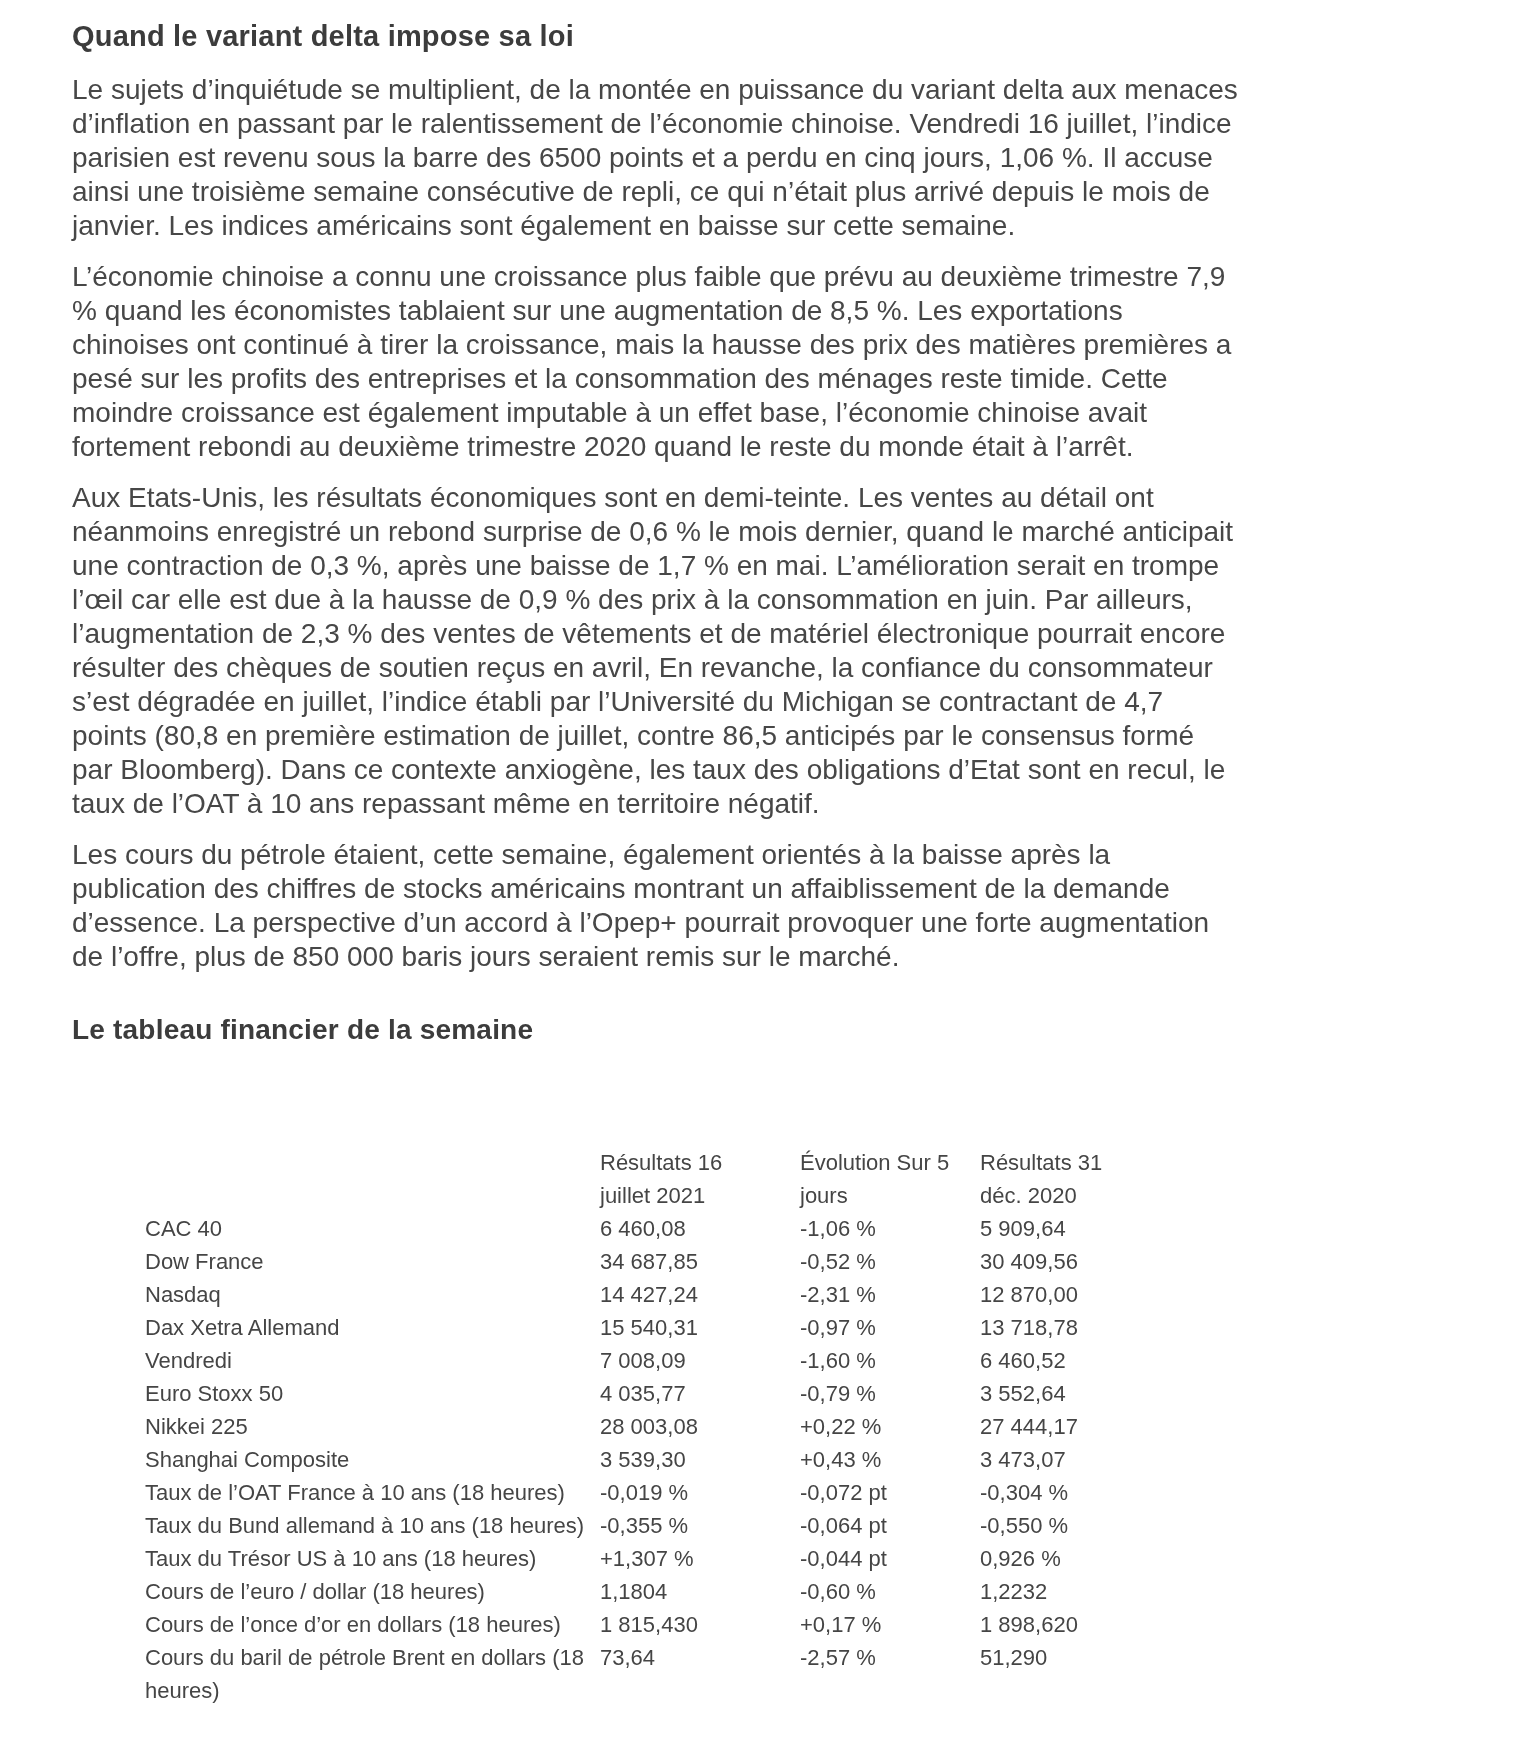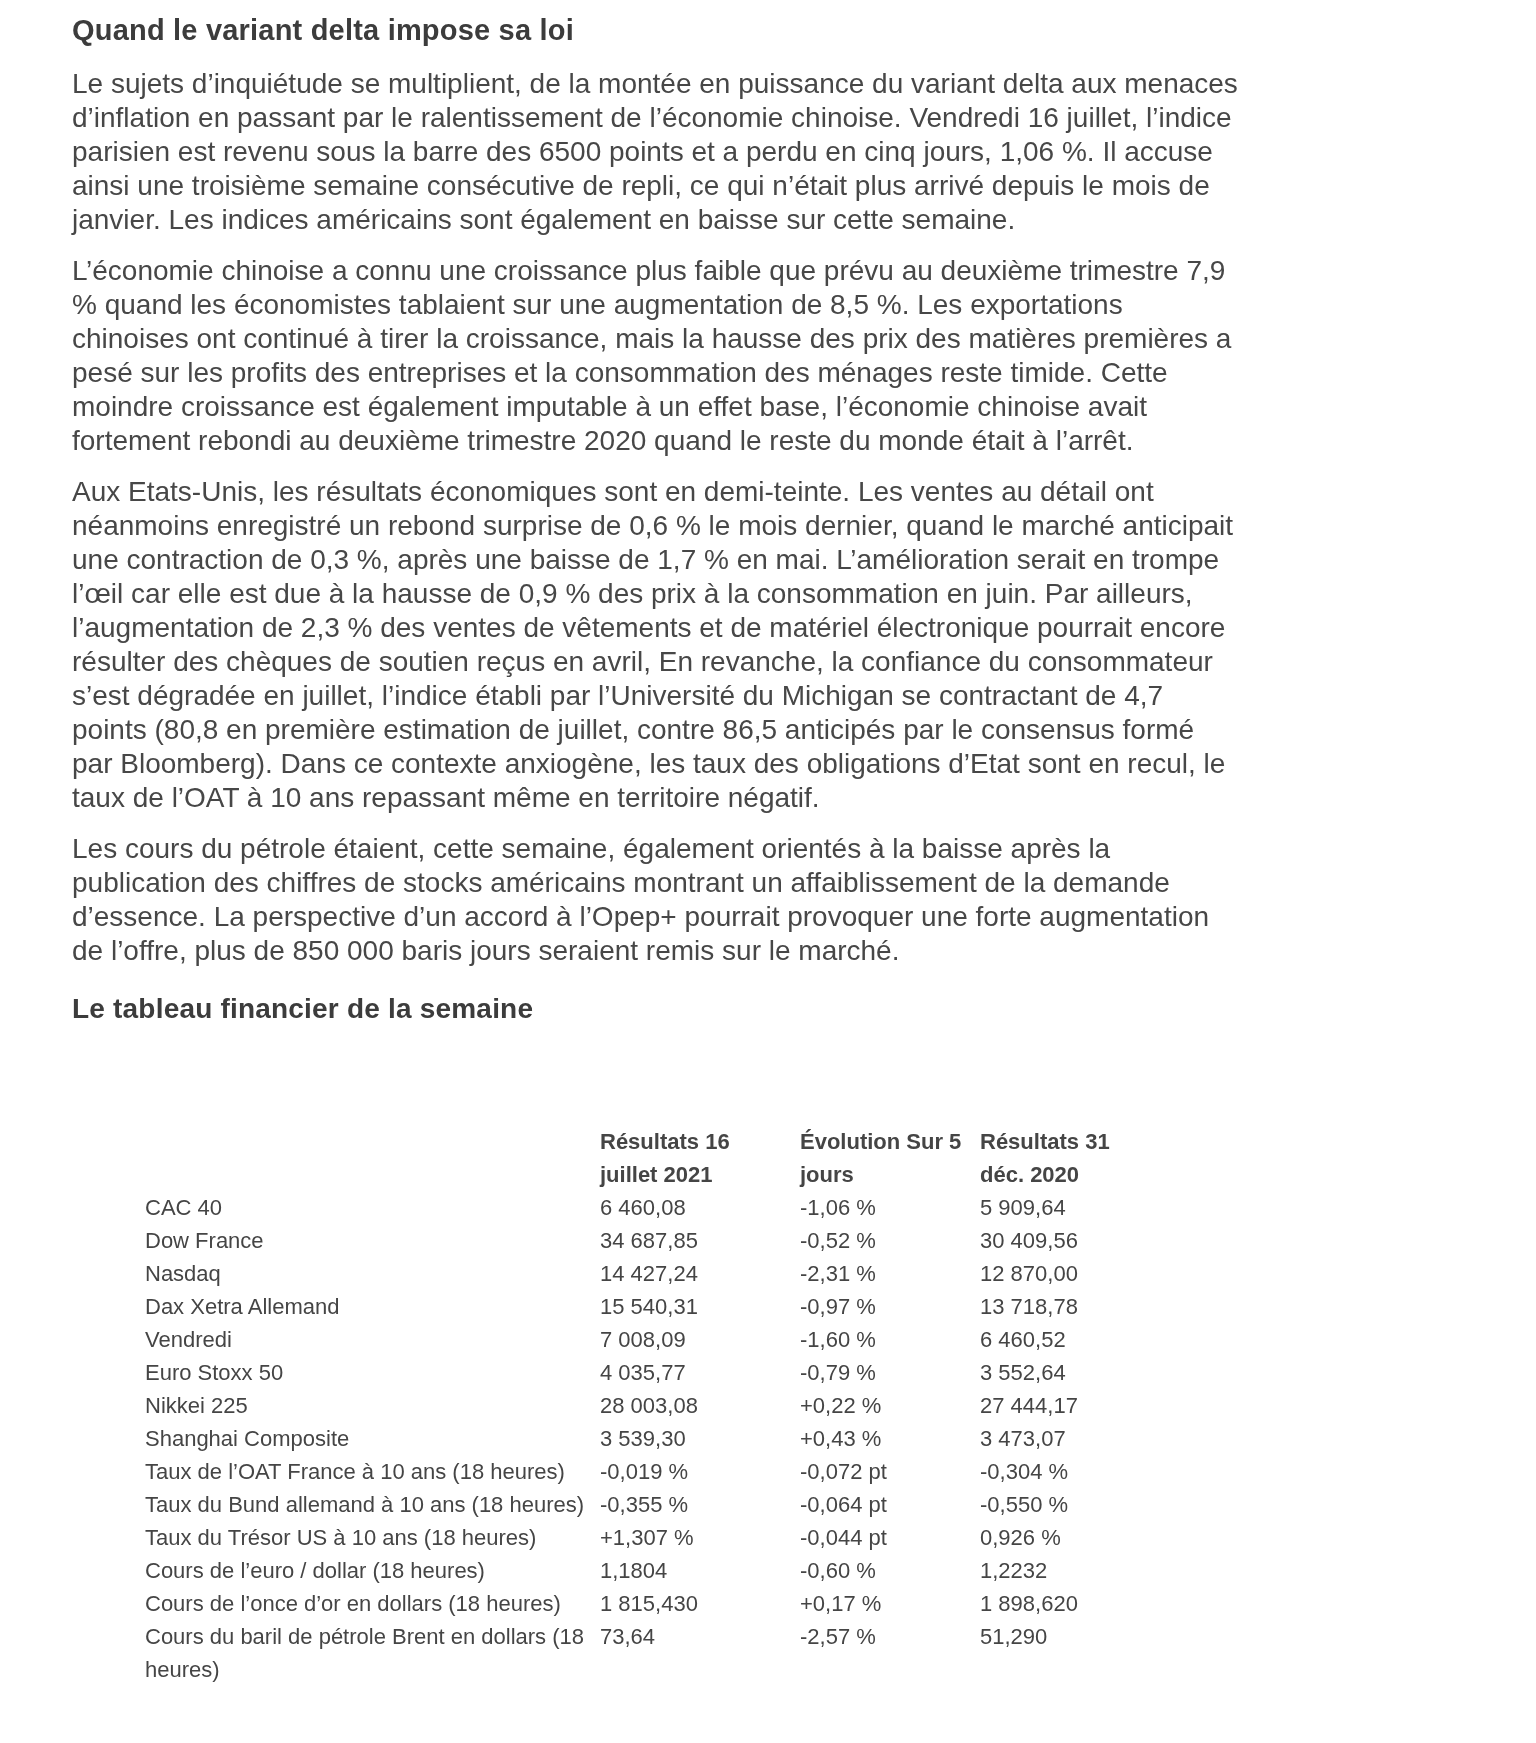--- a/index.html
+++ b/index.html
@@ -7,62 +7,62 @@
   body {
     width: 1536px;
     min-height: 1743px;
     font-family: "Liberation Sans", "DejaVu Sans", sans-serif;
     color: #474747;
     overflow-x: hidden;
   }
   .content {
     width: 1168px;
     margin-left: 72px;
-    padding-top: 14px;
+    padding-top: 20px;
   }
   h1.article-title {
     font-size: 29px;
     font-weight: bold;
     color: #3c3c3c;
     letter-spacing: 0.2px;
     margin-bottom: 20px;
   }
   p.body-paragraph {
     font-size: 28px;
     line-height: 34px;
     color: #474747;
     margin-bottom: 17px;
   }
   h2.section-heading {
     font-size: 28px;
     font-weight: bold;
     color: #3c3c3c;
     letter-spacing: 0.2px;
-    margin-top: 25px;
+    margin-top: 40px;
   }
   table.fin-table {
     margin-top: 100px;
     margin-left: 73px;
     border-collapse: collapse;
     table-layout: fixed;
     font-size: 22px;
     line-height: 33px;
     color: #454545;
   }
   table.fin-table col.c-label { width: 455px; }
   table.fin-table col.c-v1 { width: 200px; }
   table.fin-table col.c-v2 { width: 180px; }
   table.fin-table col.c-v3 { width: 150px; }
   table.fin-table th, table.fin-table td {
     text-align: left;
     vertical-align: top;
     font-weight: normal;
     padding: 0;
   }
-  table.fin-table thead th { font-weight: bold; margin-top: 47px; }
+  table.fin-table thead th { font-weight: normal; margin-top: 47px; }
   table.fin-table .hdr { display: block; }
   table.fin-table .hdr.h1 { max-width: 150px; }
   table.fin-table .hdr.h2 { max-width: 178px; }
   table.fin-table .hdr.h3 { max-width: 145px; }
   td.label-cell { font-weight: bold; padding-right: 10px; }
   td.value-cell { white-space: nowrap; }
 </style>
 </head>
 <body>
 

